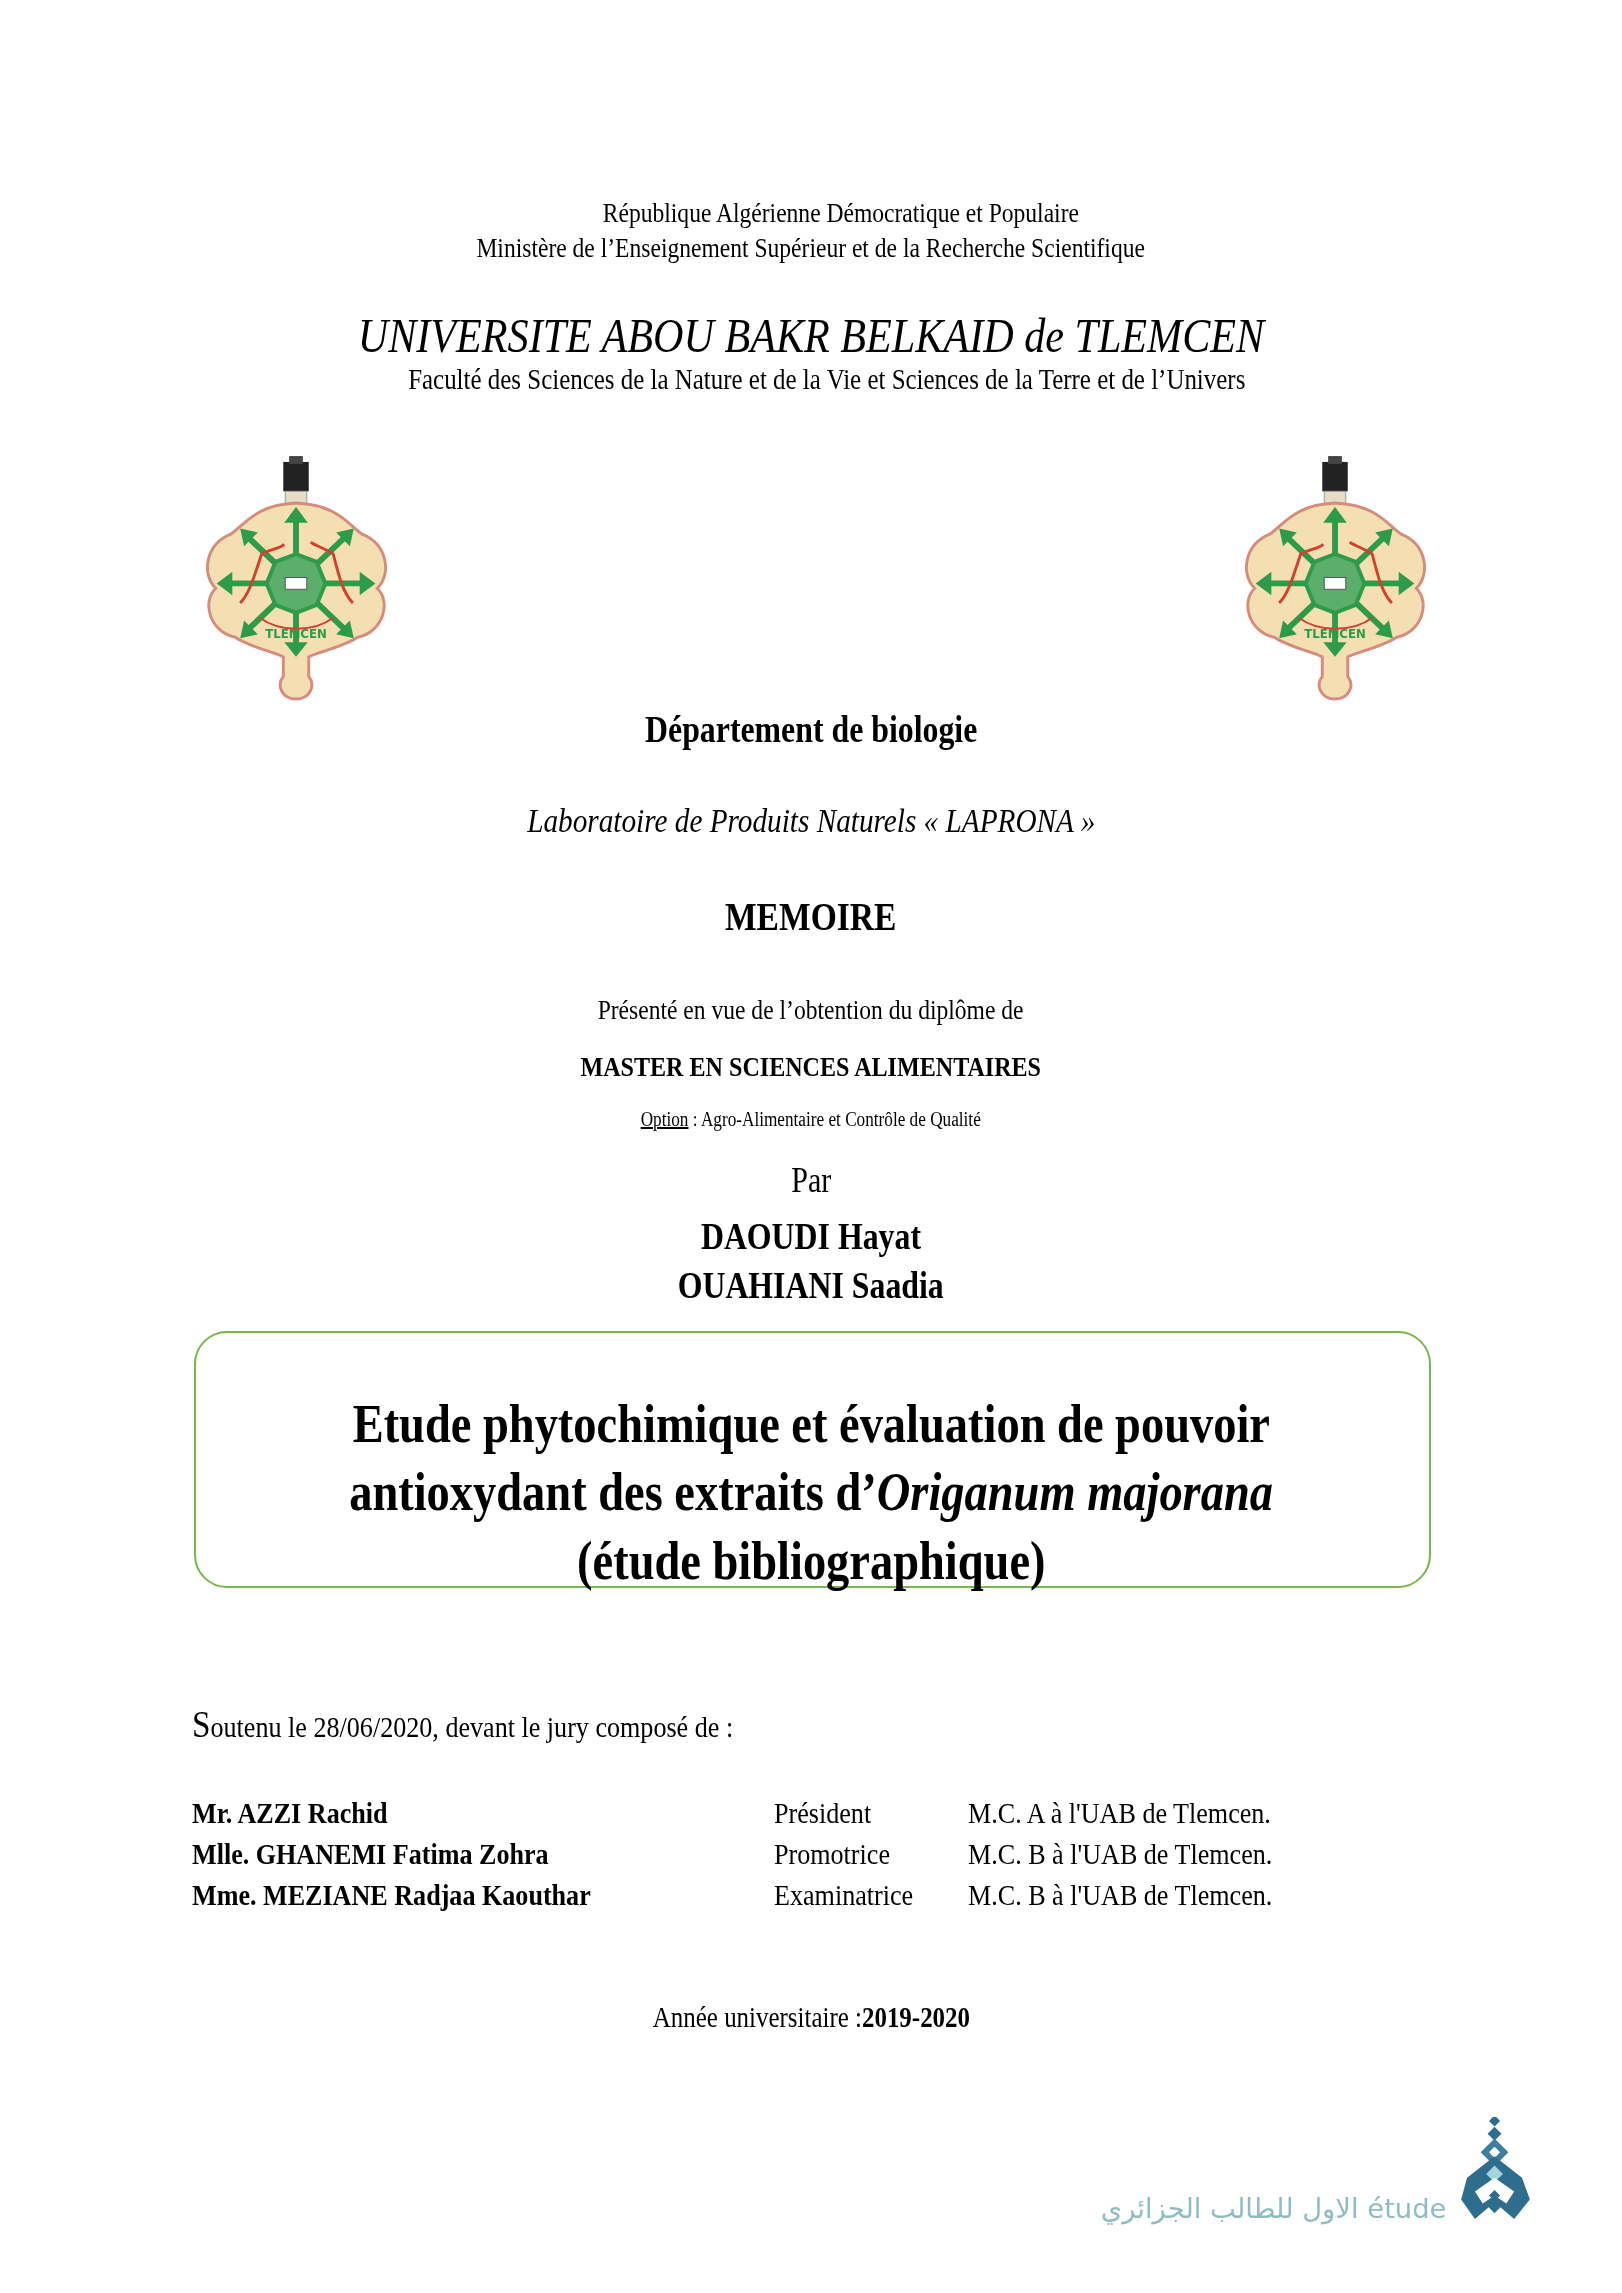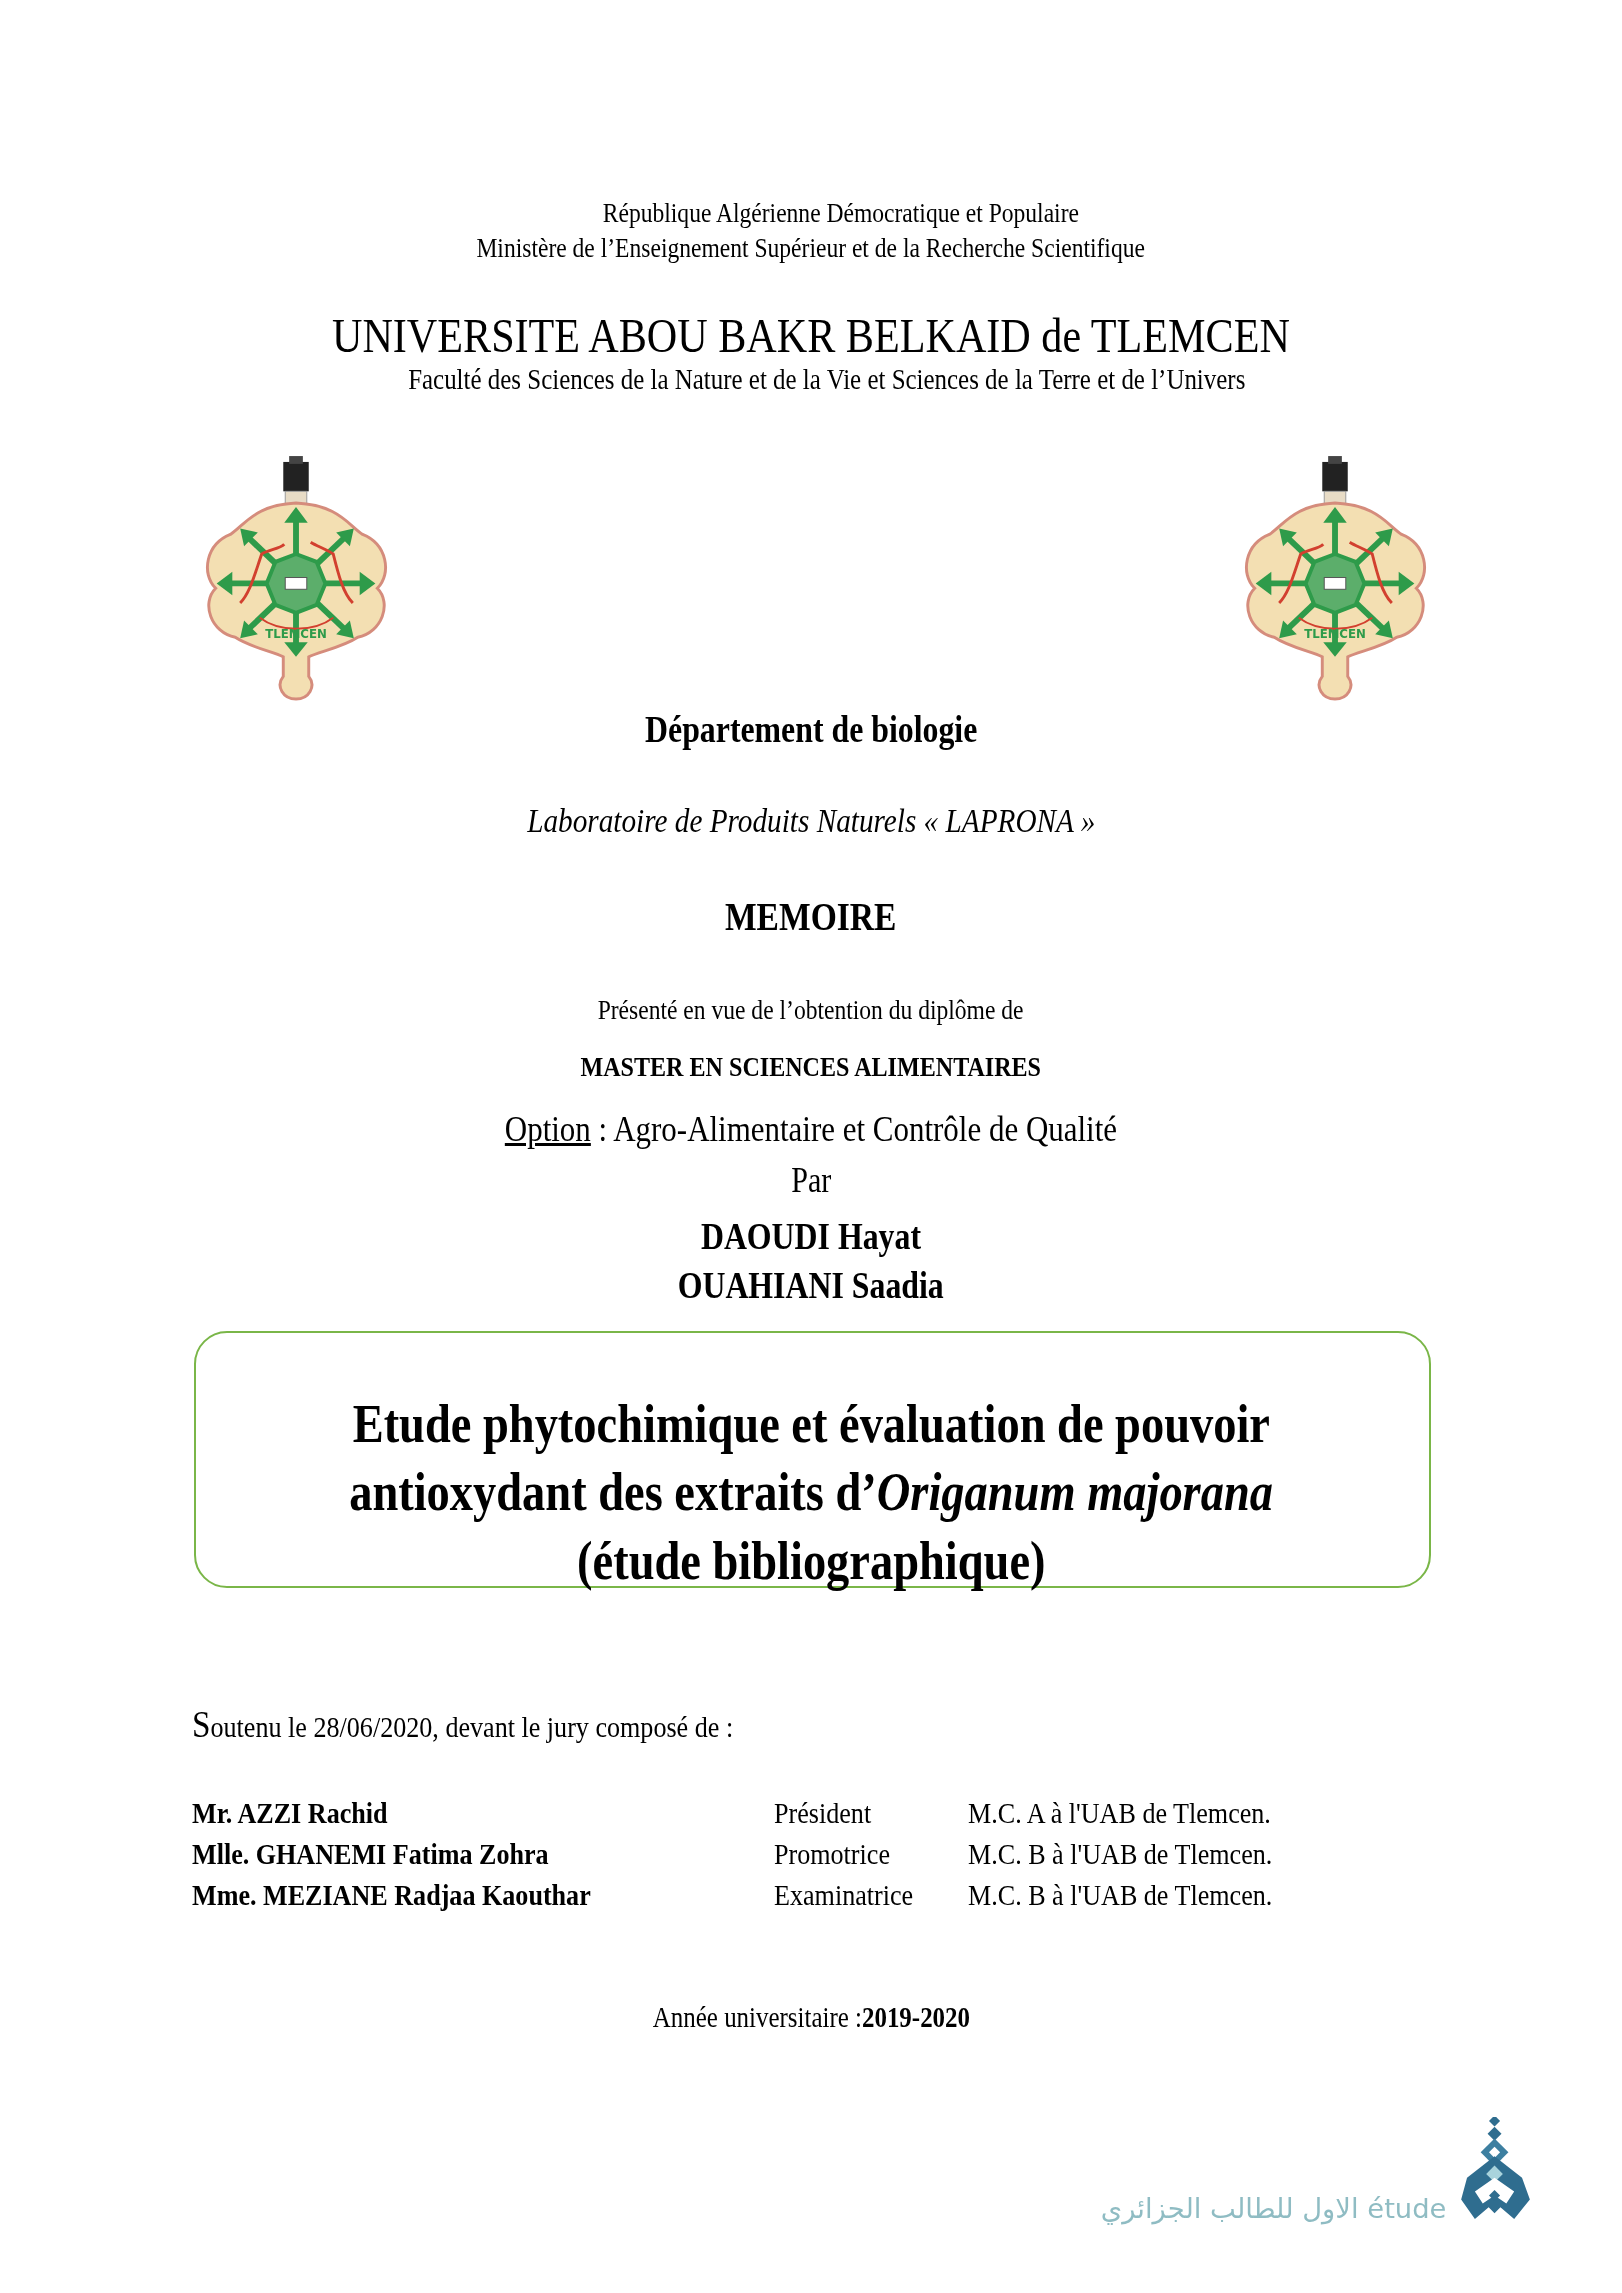--- a/index.html
+++ b/index.html
@@ -9,21 +9,21 @@
   .center { left: 0; width: 1622px; text-align: center; white-space: nowrap; }
   .cond { display: inline-block; transform: scaleX(0.86); transform-origin: center; }
   .header-line { font-size: 27.4px; line-height: 35px; }
   .univ { font-size: 49px; line-height: 55px; letter-spacing: 0px; }
   .faculty { font-size: 29px; line-height: 33px; }
   .dept { font-size: 37px; font-weight: bold; }
   .lab { font-size: 34px; font-style: italic; }
   .memoire { font-size: 39px; font-weight: bold; }
   .presente { font-size: 27.4px; }
   .master { font-size: 28px; font-weight: bold; }
-  .option { font-size: 36px; }
+  .option { font-size: 20px; }
   .option u { text-decoration: underline; }
   .par { font-size: 35px; }
   .author { font-size: 37px; font-weight: bold; }
   .title-box { left: 194px; top: 1331px; width: 1237px; height: 257px;
                border: 2.9px solid #7ab648; border-radius: 33px; box-sizing: border-box; }
   .title-line { font-size: 54px; font-weight: bold; line-height: 67px; margin-top: 34px; }
   .title-line i { font-style: italic; }
   .soutenu { left: 192px; top: 1703px; font-size: 29px; white-space: nowrap; }
   .soutenu .big { font-size: 37px; }
   .jury-row { left: 192px; width: 1274px; height: 39px; font-size: 29px; white-space: nowrap; }
@@ -42,21 +42,21 @@
 </style>
 </head>
 <body>
 
 <div class="abs center header-line" style="top:196px;margin-left:30px;">
   <span class="cond">République Algérienne Démocratique et Populaire</span>
 </div>
 <div class="abs center header-line" style="top:231px;">
   <span class="cond">Ministère de l’Enseignement Supérieur et de la Recherche Scientifique</span>
 </div>
-<div class="abs center univ" style="top:308px;">
+<div class="abs center univ" style="top:308px;font-style:italic;">
   <span class="cond">UNIVERSITE ABOU BAKR BELKAID de TLEMCEN</span>
 </div>
 <div class="abs center faculty" style="top:363px;padding-left:16px;">
   <span class="cond">Faculté des Sciences de la Nature et de la Vie et Sciences de la Terre et de l’Univers</span>
 </div>
 
 <div class="abs logo" style="left:201px; top:456px;">
   <svg width="191" height="245" viewBox="0 0 195 250">
     <g>
       <rect x="84" y="6" width="26" height="30" fill="#222"></rect>

